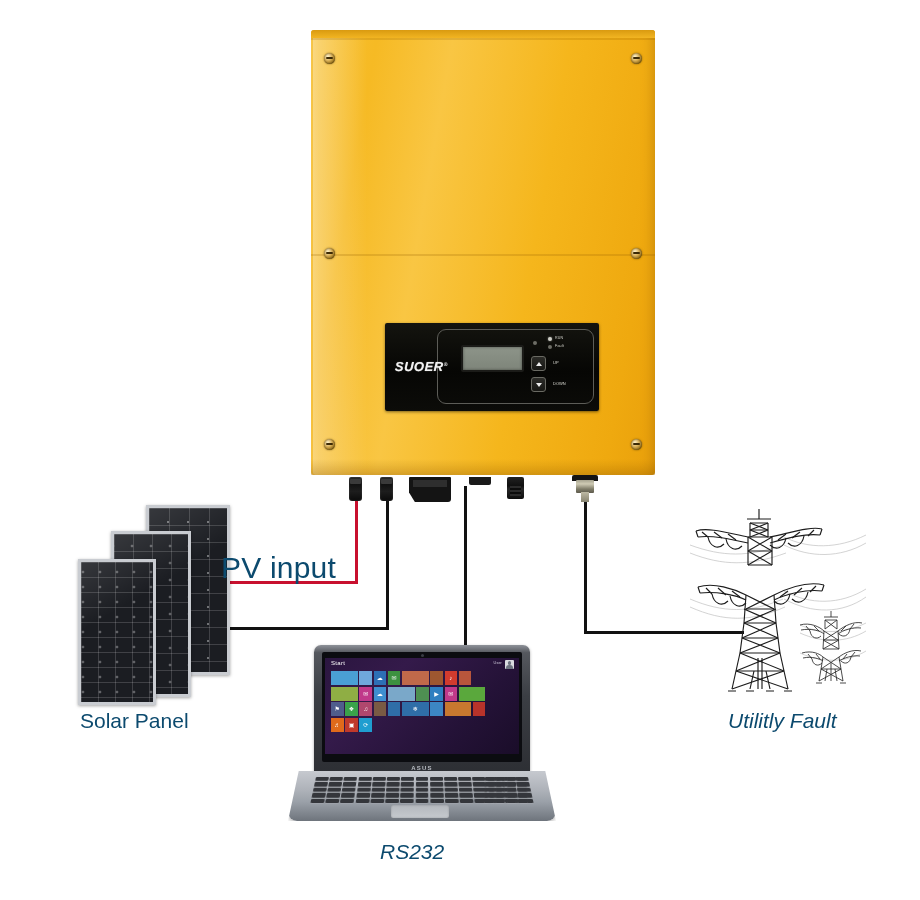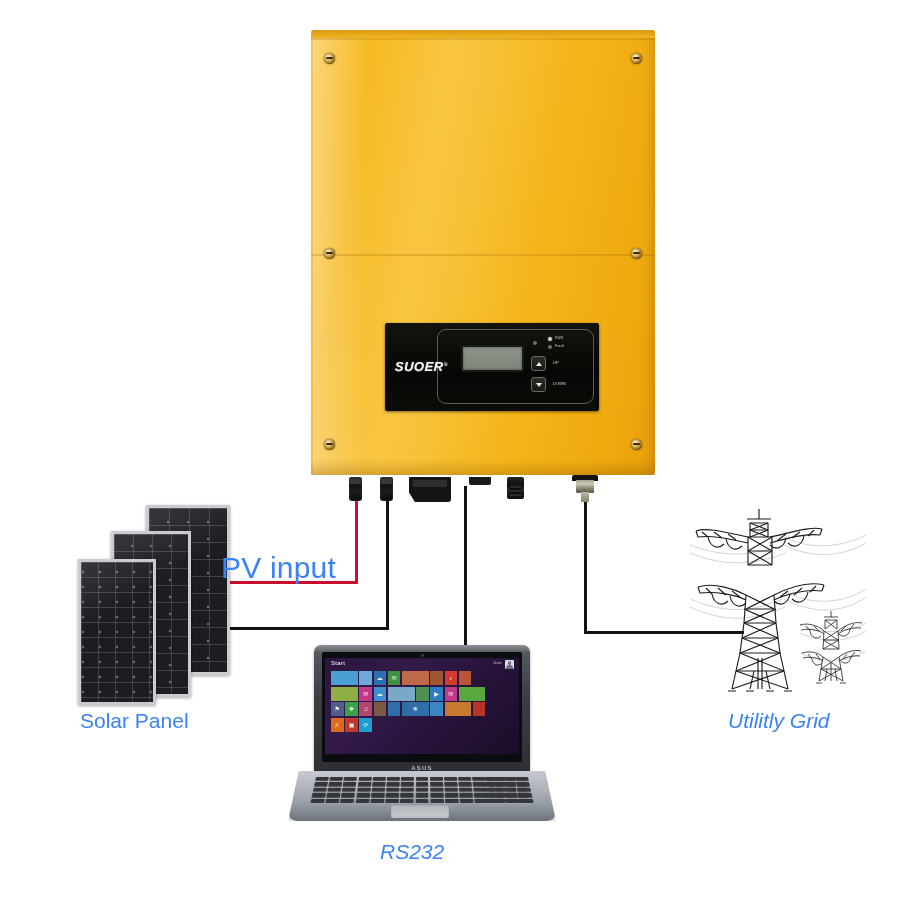--- a/index.html
+++ b/index.html
@@ -140,21 +140,21 @@
     display:grid;grid-template-rows:repeat(5,1fr);gap:1.3px;
     transform:perspective(160px) rotateX(18deg);transform-origin:top center;}
   .touchpad{position:absolute;left:103px;top:160px;width:58px;height:13px;
     background:linear-gradient(180deg,#b3b7bd,#c6cace);border-radius:2px;
     box-shadow:inset 0 0 2px rgba(0,0,0,.25);}
 
   
   #towers{position:absolute;left:688px;top:503px;width:180px;height:200px;}
 
   
-  .lbl{position:absolute;color:#3b82f6;white-space:nowrap;}
+  .lbl{position:absolute;color:#0c4a6e;white-space:nowrap;}
   #lbl-pv{left:221px;top:551px;font-size:30px;letter-spacing:.2px;}
   #lbl-solar{left:80px;top:709px;font-size:21px;}
   #lbl-rs232{left:380px;top:840px;font-size:21px;font-style:italic;font-weight:500;}
   #lbl-grid{left:728px;top:709px;font-size:21px;font-style:italic;font-weight:500;}
 </style>
 </head>
 <body>
 
 <div class="stage">
 
@@ -498,15 +498,15 @@
         <path d="M135 154 L153 166 M151 154 L133 166 M133 166 L155 178 M153 166 L131 178"></path>
         <path d="M139 166 L137 178 M147 166 L149 178 M143 160 L143 178"></path>
         <path d="M128 180 L134 180 M152 180 L158 180"></path>
       </g>
     </svg>
   </div>
 
   <div class="lbl" id="lbl-pv">PV input</div>
   <div class="lbl" id="lbl-solar">Solar Panel</div>
   <div class="lbl" id="lbl-rs232">RS232</div>
-  <div class="lbl" id="lbl-grid">Utilitly Grid</div>
+  <div class="lbl" id="lbl-grid">Utilitly Fault</div>
 
 </div>
 
 </body></html>

